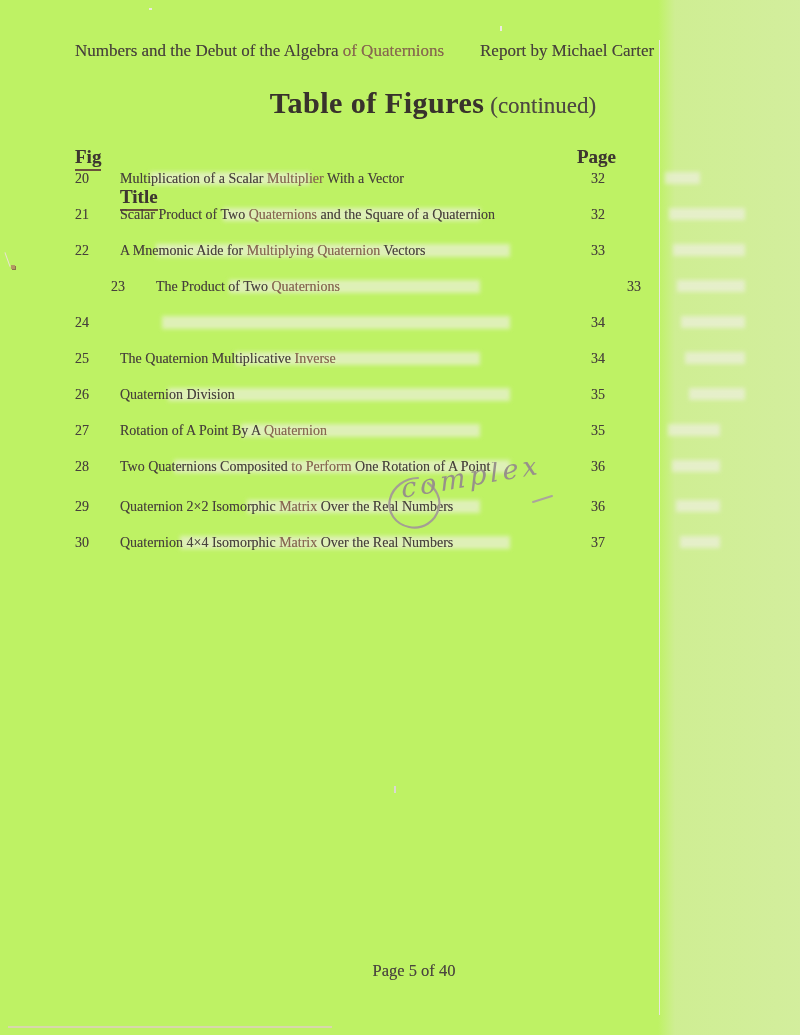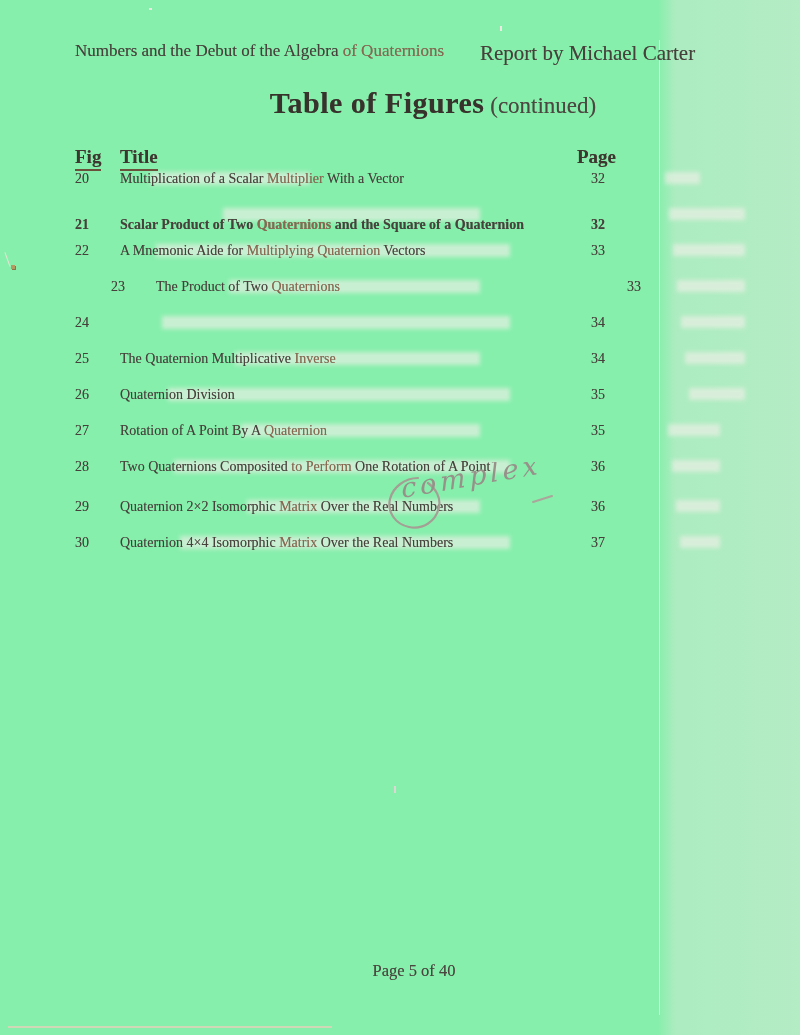--- a/index.html
+++ b/index.html
@@ -1,39 +1,39 @@
 <!DOCTYPE html>
 <html><head>
 <meta charset="utf-8">
 <style>
   html,body{margin:0;padding:0;background:#ffffff;}
   .page{
     position:relative;width:800px;height:1035px;overflow:hidden;
-    background:#86efac;
+    background:#bef264;
     font-family:"Liberation Serif", serif;
     color:#47413c;
   }
   .soft{text-shadow:0 0 .5px rgba(70,60,50,.45);}
   .accent{color:#8a6750;}
 
   
   .hdr-left{position:absolute;left:75px;top:41px;font-size:17px;white-space:nowrap;}
-  .hdr-right{position:absolute;left:480px;top:41px;font-size:21px;white-space:nowrap;}
+  .hdr-right{position:absolute;left:480px;top:41px;font-size:17px;white-space:nowrap;}
 
   
   .doc-title{position:absolute;left:433px;top:84px;transform:translateX(-50%);
     margin:0;white-space:nowrap;font-weight:normal;}
   .title-main{font-weight:bold;font-size:30px;color:#38322c;letter-spacing:.5px;}
   .title-suffix{font-size:23px;color:#4c4741;}
 
   
   .thead{position:absolute;top:146px;left:0;width:800px;font-weight:bold;font-size:19px;color:#3e3730;}
   .th{display:inline-block;border-bottom:2px solid #6a513c;padding-bottom:1px;position:absolute;}
   .th-fig{left:75px;}
-  .th-title{left:120px;}
+  .th-title{left:120px;margin-top:40px;}
   .th-page{left:577px;border-bottom:none;}
 
   
   .row{position:absolute;left:0;width:652px;height:20px;line-height:20px;font-size:14px;}
   .cell-fig{position:absolute;left:75px;}
   .cell-title{position:absolute;left:120px;white-space:nowrap;}
   .cell-page{position:absolute;left:577px;width:42px;text-align:center;}
 
   
   .footer{position:absolute;left:414px;top:961px;transform:translateX(-50%);
@@ -106,21 +106,21 @@
       <span class="th th-title soft">Title</span>
       <span class="th th-page soft">Page</span>
     </div>
 
     <div id="rows">
         <div class="row soft" style="top: 169px;">
           <span class="cell-fig">20</span>
           <span class="cell-title">Multiplication of a Scalar <span class="accent">Multiplier</span> With a Vector</span>
           <span class="cell-page">32</span>
         </div>
-        <div class="row soft" style="top: 215px; font-weight: bold;">
+        <div class="row soft" style="top: 205px;">
           <span class="cell-fig">21</span>
           <span class="cell-title">Scalar Product of Two <span class="accent">Quaternions</span> and the Square of a Quaternion</span>
           <span class="cell-page">32</span>
         </div>
         <div class="row soft" style="top: 241px; padding-left: 44px;">
           <span class="cell-fig">22</span>
           <span class="cell-title">A Mnemonic Aide for <span class="accent">Multiplying Quaternion</span> Vectors</span>
           <span class="cell-page">33</span>
         </div>
         <div class="row soft" style="top: 277px; margin-left: 36px;">

